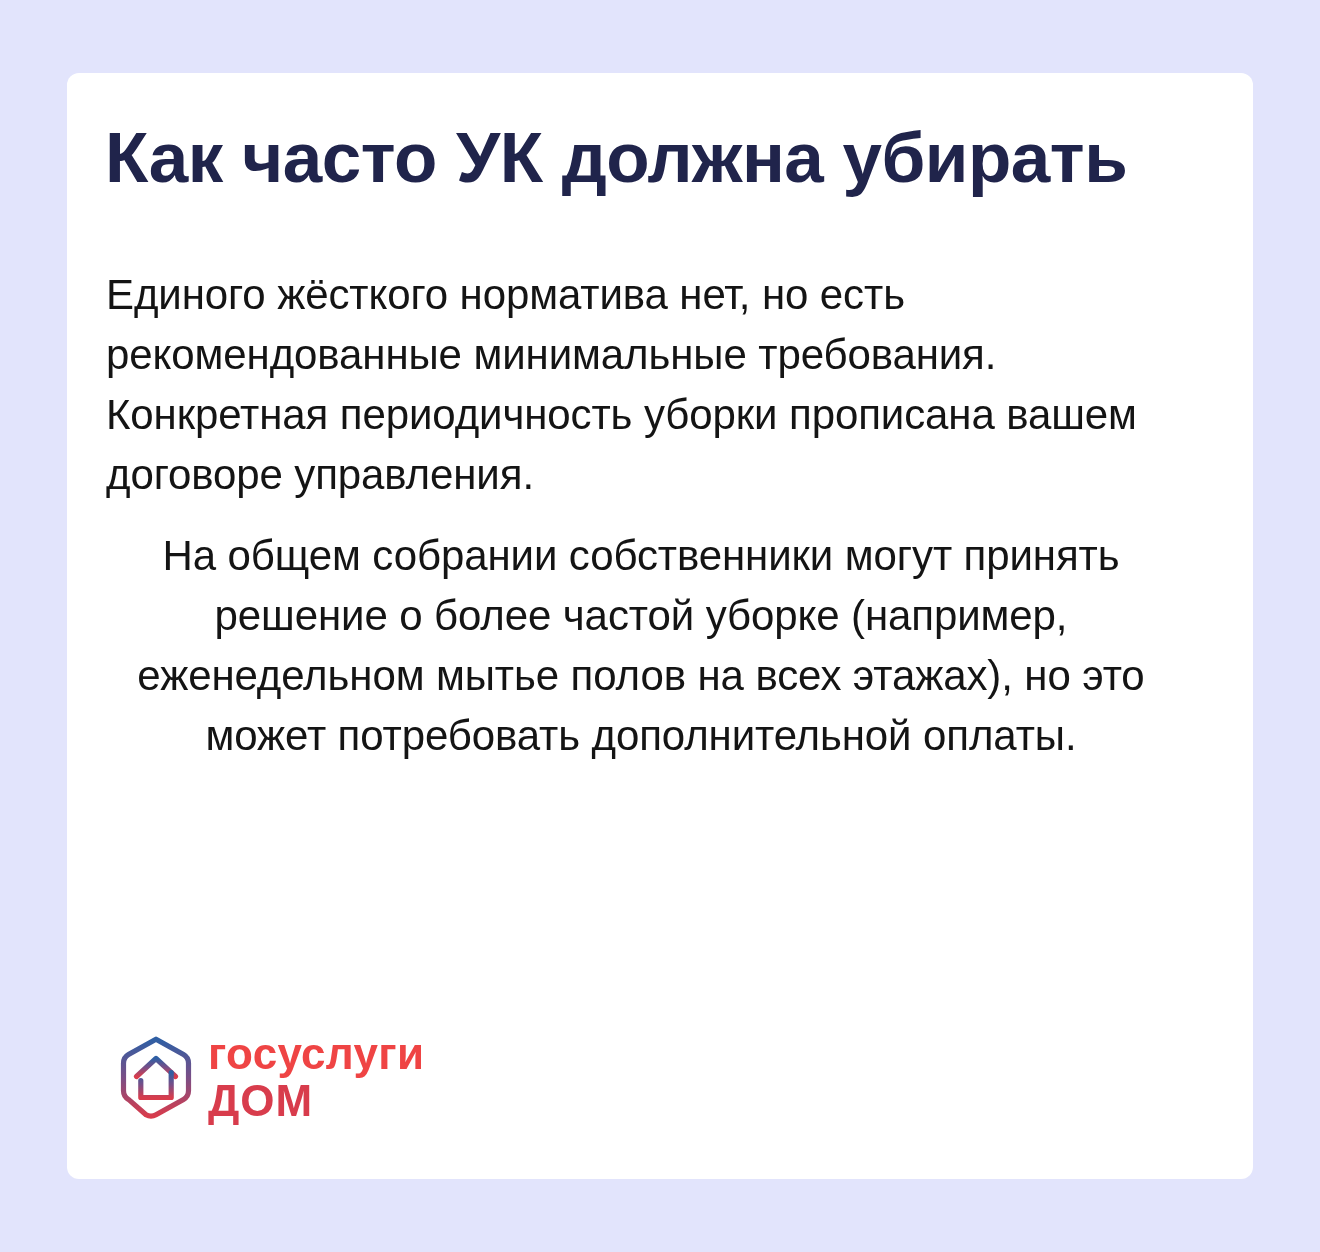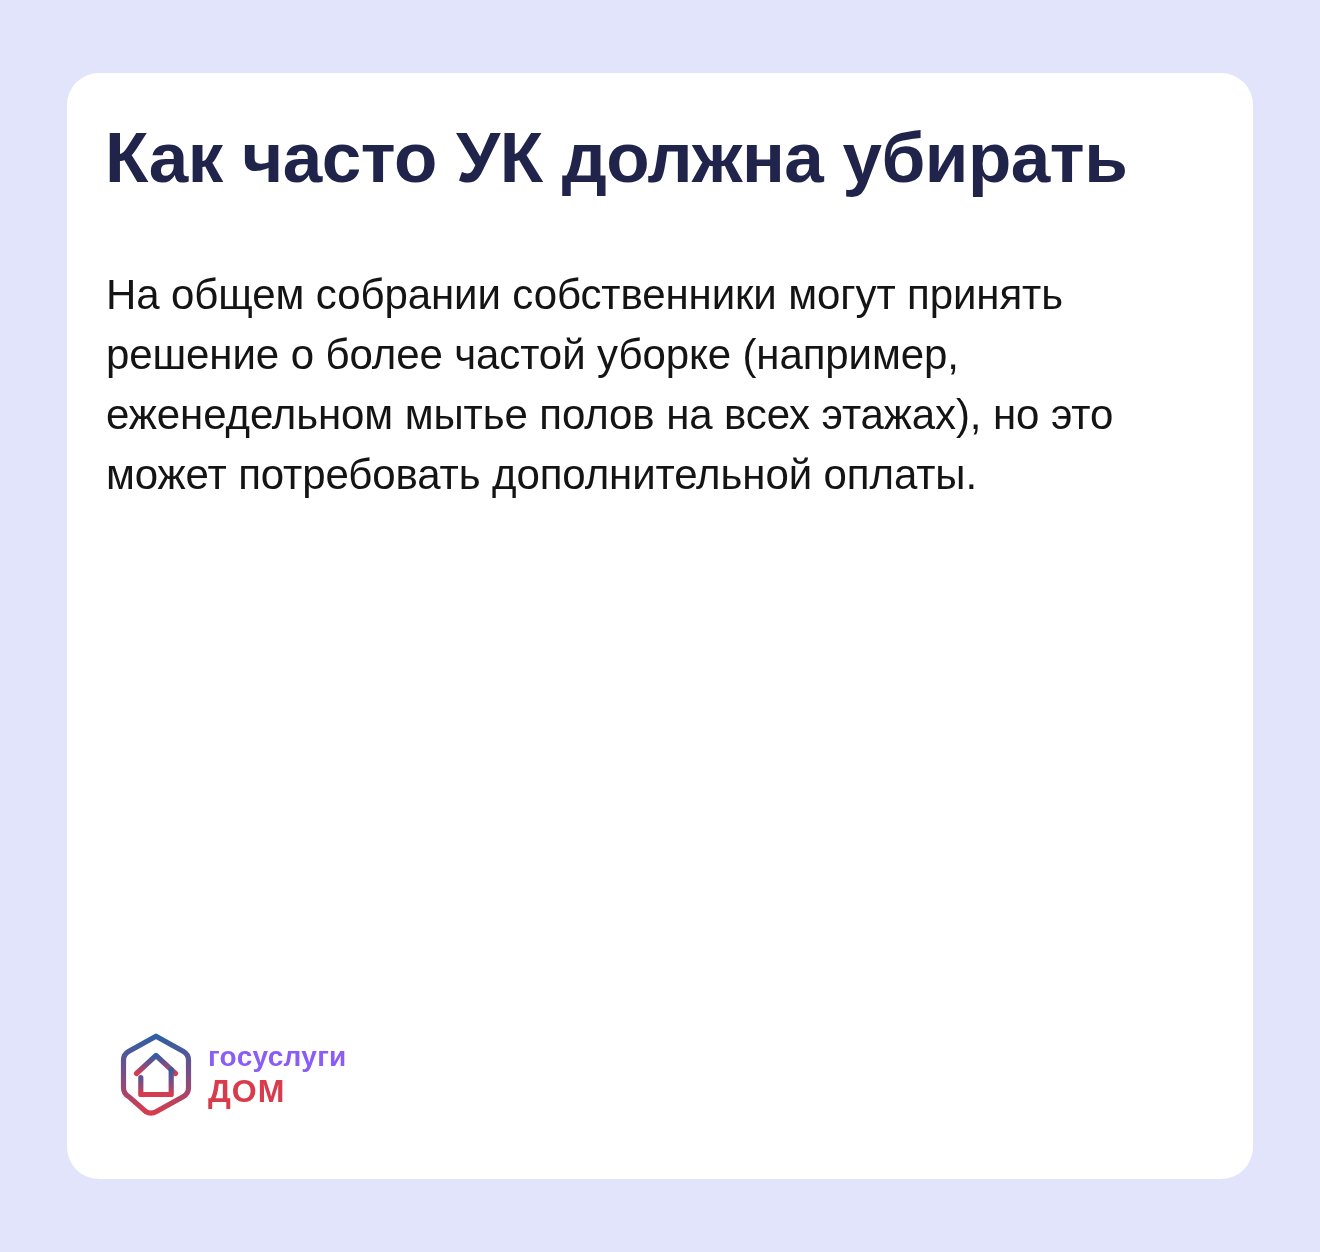--- a/index.html
+++ b/index.html
@@ -21,21 +21,21 @@
     height: 1252px;
   }
 
   .card {
     position: absolute;
     left: 67px;
     top: 73px;
     width: 1186px;
     height: 1106px;
     background: #ffffff;
-    border-radius: 32px;
+    border-radius: 12px;
     box-sizing: border-box;
     padding: 0;
     overflow: hidden;
   }
 
   .card-inner {
     position: absolute;
     left: 38px;
     top: 0;
     right: 38px;
@@ -101,44 +101,45 @@
   }
 
   .brand-line {
     font-weight: 700;
     letter-spacing: 0.3px;
     line-height: 0.92;
     white-space: nowrap;
   }
 
   .brand-line-primary {
-    font-size: 28px;
-    color: #8b5cf6;
+    font-size: 44px;
+    color: #ef4444;
     text-transform: lowercase;
   }
 
   .brand-line-secondary {
-    font-size: 32px;
+    font-size: 44px;
     color: #d83c4c;
     text-transform: uppercase;
     margin-top: 7px;
     letter-spacing: 1px;
   }
 </style>
 </head>
 <body>
 
 <div class="stage">
 
   <div class="card">
     <div class="card-inner">
 
       <h1 class="page-title">Как часто УК должна убирать</h1>
 
       <div class="body-copy">
+        <p class="para">Единого жёсткого норматива нет, но есть рекомендованные минимальные требования. Конкретная периодичность уборки прописана вашем договоре управления.</p>
         <p class="para">На общем собрании собственники могут принять решение о более частой уборке (например, еженедельном мытье полов на всех этажах), но это может потребовать дополнительной оплаты.</p>
       </div>
 
       <div class="brand">
 
         <svg class="brand-mark" viewBox="0 0 78 84" aria-hidden="true">
           <defs>
             <linearGradient id="brandGrad" x1="0" y1="0" x2="0" y2="1">
               <stop offset="0%" stop-color="#2f5fa4"></stop>
               <stop offset="50%" stop-color="#7a4e86"></stop>

